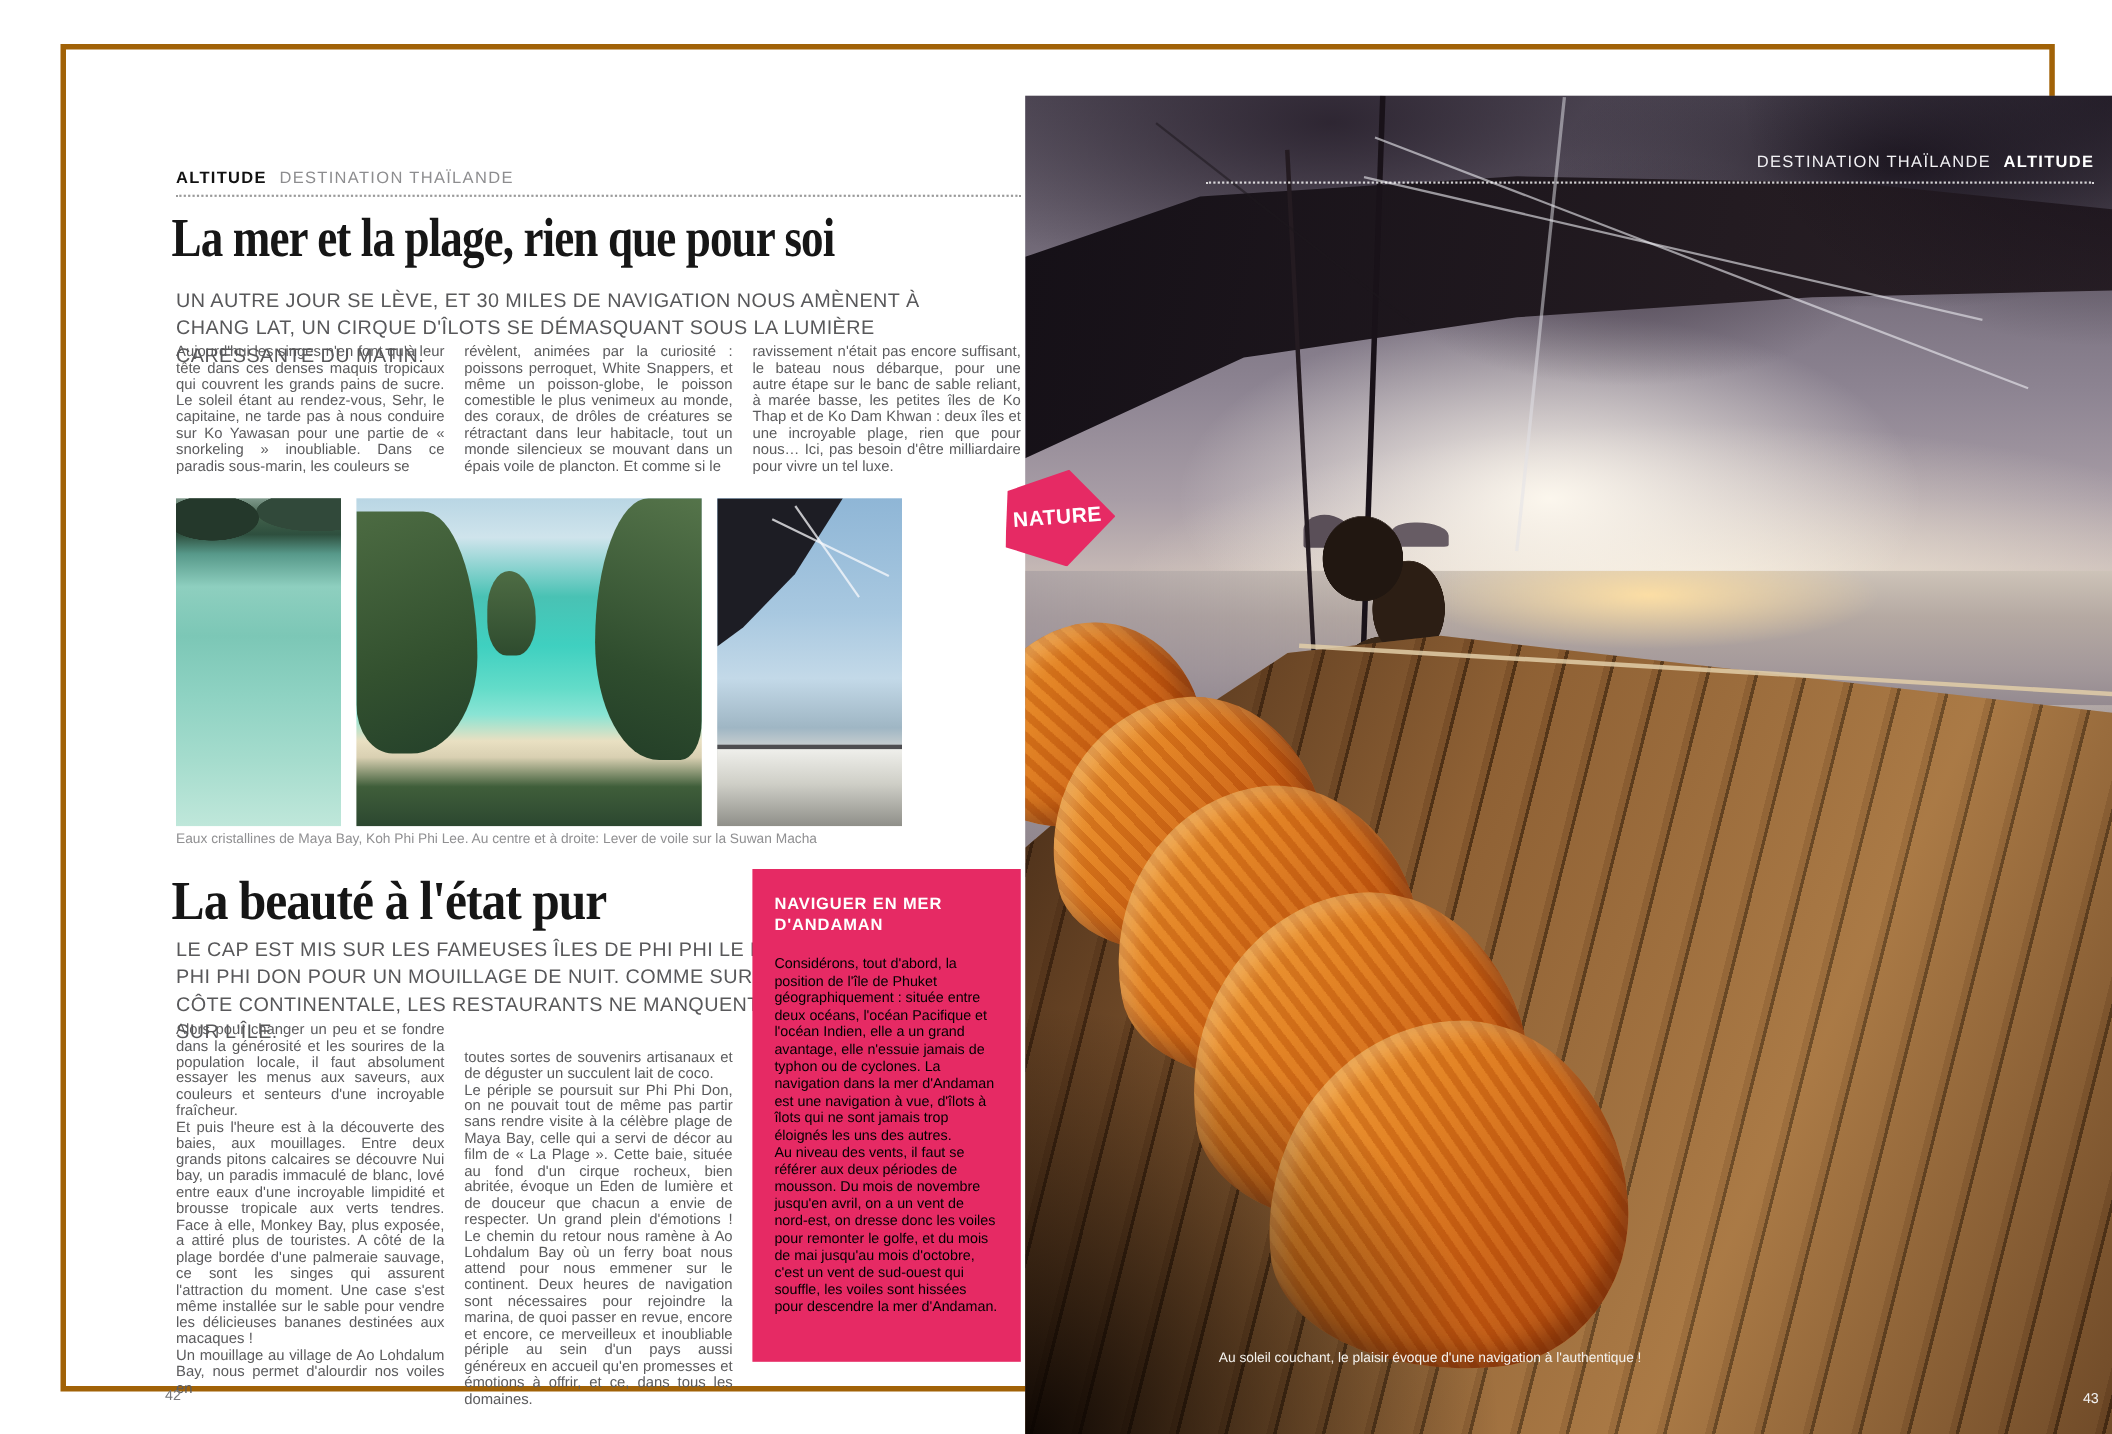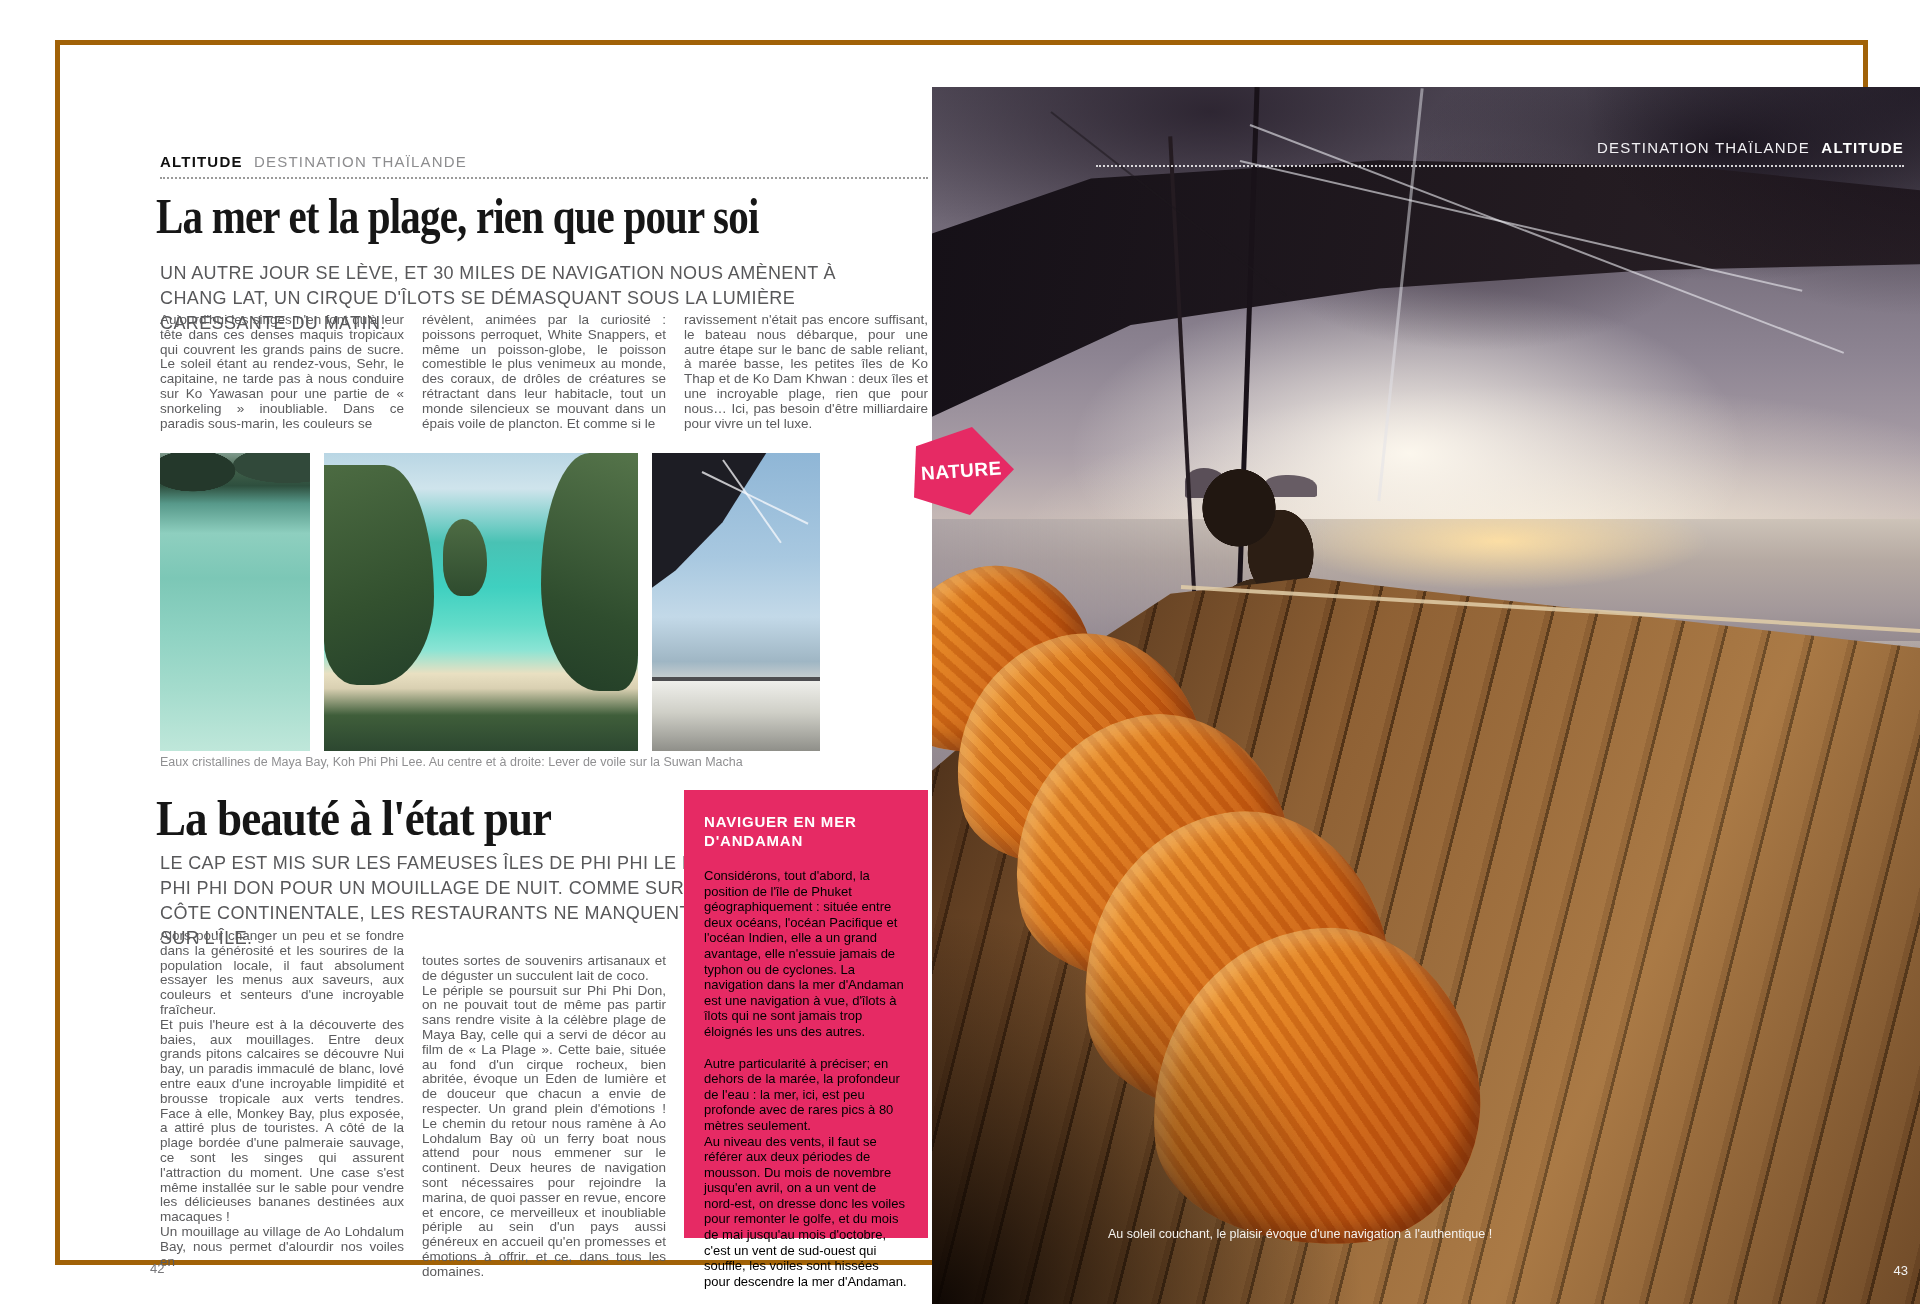--- a/index.html
+++ b/index.html
@@ -171,21 +171,20 @@
     <p>Un mouillage au village de Ao Lohdalum Bay, nous permet d'alourdir nos voiles en</p>
   </div>
   <div id="c2b" class="bodycol">
     <p>toutes sortes de souvenirs artisanaux et de déguster un succulent lait de coco.</p>
     <p>Le périple se poursuit sur Phi Phi Don, on ne pouvait tout de même pas partir sans rendre visite à la célèbre plage de Maya Bay, celle qui a servi de décor au film de « La Plage ». Cette baie, située au fond d'un cirque rocheux, bien abritée, évoque un Eden de lumière et de douceur que chacun a envie de respecter. Un grand plein d'émotions ! Le chemin du retour nous ramène à Ao Lohdalum Bay où un ferry boat nous attend pour nous emmener sur le continent. Deux heures de navigation sont nécessaires pour rejoindre la marina, de quoi passer en revue, encore et encore, ce merveilleux et inoubliable périple au sein d'un pays aussi généreux en accueil qu'en promesses et émotions à offrir, et ce, dans tous les domaines.</p>
   </div>
 
   <aside class="sidebar-box">
     <div class="sb-title">NAVIGUER EN MER D'ANDAMAN</div>
     <p>Considérons, tout d'abord, la position de l'île de Phuket géographiquement : située entre deux océans, l'océan Pacifique et l'océan Indien, elle a un grand avantage, elle n'essuie jamais de typhon ou de cyclones. La navigation dans la mer d'Andaman est une navigation à vue, d'îlots à îlots qui ne sont jamais trop éloignés les uns des autres.</p>
-    <p class="gap">Autre particularité à préciser; en dehors de la marée, la profondeur de l'eau : la mer, ici, est peu profonde avec de rares pics à 80 mètres seulement.</p>
     <p>Au niveau des vents, il faut se référer aux deux périodes de mousson. Du mois de novembre jusqu'en avril, on a un vent de nord-est, on dresse donc les voiles pour remonter le golfe, et du mois de mai jusqu'au mois d'octobre, c'est un vent de sud-ouest qui souffle, les voiles sont hissées pour descendre la mer d'Andaman.</p>
   </aside>
 
   <div id="pagenum-42" class="pagenum">42</div>
 
   <div class="hero">
     <div class="hero-clouds"></div>
     <div class="hero-sea"></div>
     <div class="isl isl1"></div>
     <div class="isl isl2"></div>

